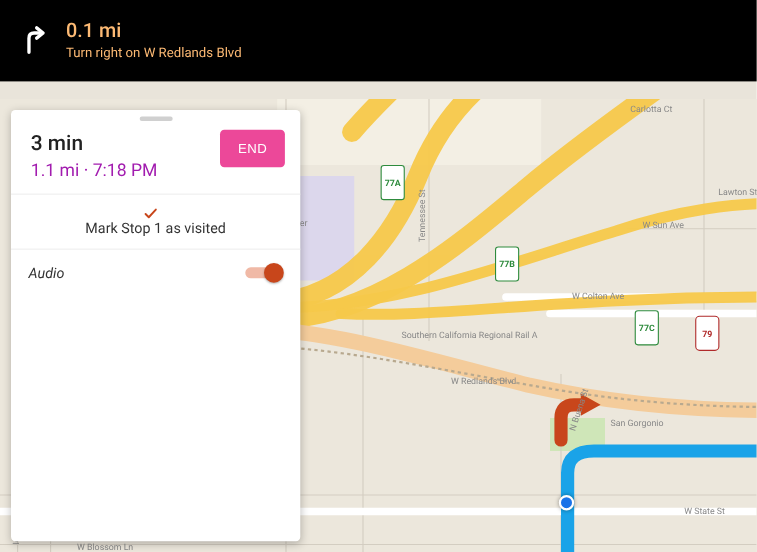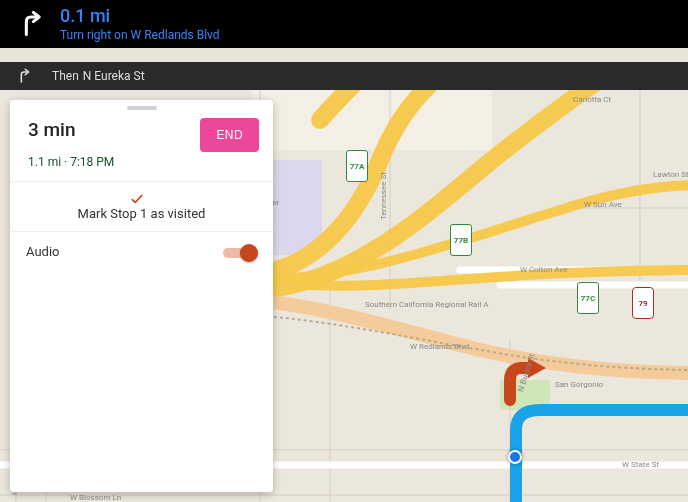--- a/index.html
+++ b/index.html
@@ -1,43 +1,43 @@
 <!DOCTYPE html>
 <html><head>
 <meta charset="utf-8">
 <style>
   * { box-sizing: border-box; margin: 0; padding: 0; }
   html, body { width: 688px; height: 502px; font-family: -apple-system, BlinkMacSystemFont, "Segoe UI", Roboto, Arial, sans-serif; overflow: hidden; }
   .root { position: relative; width: 688px; height: 502px; background: #e9e4da; }
 
   
-  .topbar { position: absolute; top: 0; left: 0; right: 0; height: 48px; background: #000; color: #3b82f6; display: flex; align-items: center; padding: 0 14px; z-index: 30; }
+  .topbar { position: absolute; top: 0; left: 0; right: 0; height: 74px; background: #000; color: #fdba74; display: flex; align-items: center; padding: 0 14px; z-index: 30; }
   .topbar .arrow { width: 34px; height: 34px; display: flex; align-items: center; justify-content: center; margin-right: 12px; }
   .topbar .textcol { display: flex; flex-direction: column; }
   .topbar .dist { font-size: 18px; font-weight: 500; line-height: 1.1; }
   .topbar .instr { font-size: 12px; font-weight: 400; margin-top: 2px; }
 
   
   .secbar { position: absolute; top: 62px; left: 0; right: 0; height: 28px; background: #2a2a2a; color: #ddd; display: flex; align-items: center; padding: 0 14px; z-index: 29; font-size: 12px; }
   .secbar .arrow-sm { width: 20px; height: 20px; display:flex; align-items:center; justify-content:center; margin-right: 18px; }
 
   
   .map { position: absolute; top: 90px; left: 0; right: 0; bottom: 0; background: #ece7dc; z-index: 1; overflow: hidden; }
 
   
   .card { position: absolute; top: 100px; left: 10px; width: 263px; bottom: 10px; background: #fff; border-radius: 4px; box-shadow: 0 2px 8px rgba(0,0,0,0.25); z-index: 20; display: flex; flex-direction: column; }
   .handle { width: 30px; height: 4px; background: #d0d0d0; border-radius: 2px; margin: 6px auto 2px; }
   .card-head { display: flex; align-items: flex-start; justify-content: space-between; padding: 6px 14px 12px 18px; }
   .card-head .time { font-size: 19px; font-weight: 500; color: #222; }
-  .card-head .sub { font-size: 12px; color: #14532d; margin-top: 14px; }
+  .card-head .sub { font-size: 16px; color: #a21caf; margin-top: 4px; }
   .end-btn { background: #ec4899; color: #fff; border: none; border-radius: 4px; padding: 10px 16px; font-size: 12px; font-weight: 400; letter-spacing: 0.4px; cursor: pointer; }
 
   .row-item { display: flex; align-items: center; padding: 10px 16px; border-top: 1px solid #eee; font-size: 13px; color: #333; flex-direction: column; }
   .row-item .ic { width: 20px; display: flex; align-items: center; justify-content: center; margin-right: 10px; color: #c8461b; }
-  .row-audio { display: flex; align-items: flex-start; justify-content: space-between; padding: 12px 16px; border-top: 1px solid #eee; font-size: 13px; color: #333; }
+  .row-audio { display: flex; align-items: flex-end; justify-content: space-between; padding: 12px 16px; border-top: 1px solid #eee; font-size: 13px; color: #333; font-style: italic; }
 
   
   .toggle { position: relative; width: 34px; height: 18px; }
   .toggle-track { position: absolute; top: 4px; left: 0; right: 0; height: 10px; border-radius: 6px; background: #f0b9a6; }
   .toggle-thumb { position: absolute; right: -1px; top: 0; width: 18px; height: 18px; border-radius: 50%; background: #c8461b; box-shadow: 0 1px 2px rgba(0,0,0,0.3); }
 
   
   .mlabel { position: absolute; font-size: 9px; color: #888; white-space: nowrap; z-index: 3; }
   .mlabel.small { font-size: 8px; }
   .shield { position: absolute; z-index: 4; width: 22px; height: 32px; border-radius: 3px; background: #fff; border: 1.5px solid #2e8b3d; display:flex; align-items:center; justify-content:center; font-size:8px; font-weight:700; color:#2e8b3d; }
@@ -56,31 +56,20 @@
         <path d="M8 21 V10 Q8 6 12 6 H17"></path>
         <path d="M14 2 L19 6 L14 10"></path>
       </svg>
     </div>
     <div class="textcol">
       <div class="dist">0.1 mi</div>
       <div class="instr">Turn right on W Redlands Blvd</div>
     </div>
   </div>
 
-  <div class="secbar">
-    <div class="arrow-sm">
-      <svg width="16" height="16" viewBox="0 0 24 24" fill="none" stroke="#ddd" stroke-width="2.4" stroke-linecap="round" stroke-linejoin="round">
-        <path d="M8 21 V10 Q8 6 12 6 H17"></path>
-        <path d="M14 2 L19 6 L14 10"></path>
-      </svg>
-    </div>
-    <span>Then</span>
-    <span style="width:4px"></span>
-    <span>N Eureka St</span>
-  </div>
 
   <div class="map">
     <svg width="688" height="412" viewBox="0 0 688 412" style="position:absolute;top:0;left:0">
 
       <rect x="0" y="0" width="688" height="412" fill="#ece7dc"></rect>
 
       <rect x="500" y="290" width="50" height="30" fill="#cfe6b8"></rect>
 
       <rect x="252" y="70" width="70" height="95" fill="#dcd7ec"></rect>
       <rect x="252" y="0" width="240" height="60" fill="#f3efe4"></rect>

